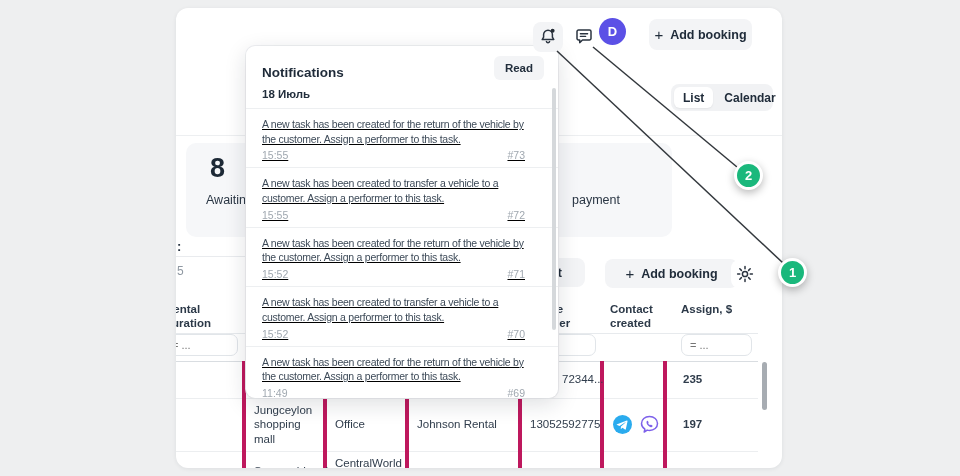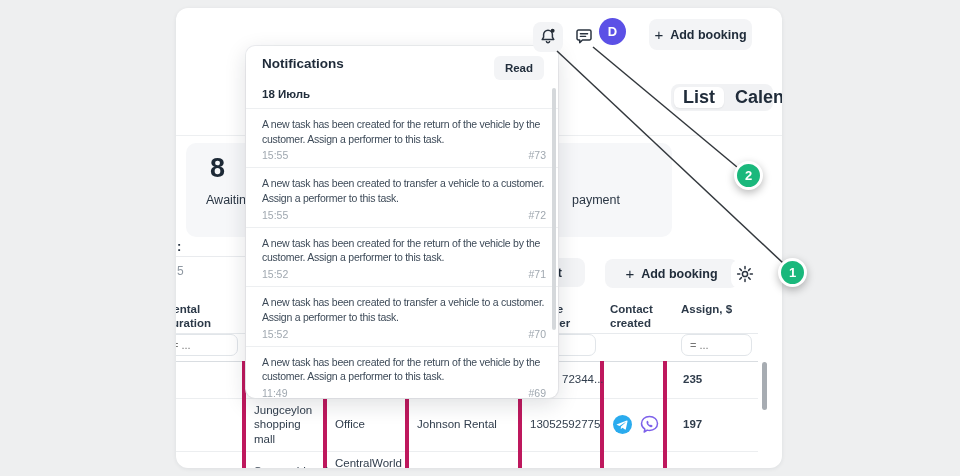--- a/index.html
+++ b/index.html
@@ -36,21 +36,21 @@
   .frag-count { position:absolute; left:1px; top:256px; font-size:12px; color:#8f98a2; }
 
   
   .reset-btn { position:absolute; left:329px; top:250px; width:80px; height:29px; font-size:12.5px; }
   .add-mid  { position:absolute; left:429px; top:251px; width:133px; height:29px; font-size:12.5px; }
   .gear-btn { left:555px; top:252px; width:28px; height:28px; background:#fff; border-radius:8px; }
 
   
   .toggle { position:absolute; left:495px; top:76px; width:102px; height:27px; background:#f1f2f4;
             border-radius:8px; display:flex; align-items:center; padding:3px; gap:2px; }
-  .toggle .opt { font-size:18px; font-weight:700; color:#202c3a; padding:0 9px; height:21px;
+  .toggle .opt { font-size:12px; font-weight:700; color:#202c3a; padding:0 9px; height:21px;
                  display:flex; align-items:center; border-radius:6px; cursor:pointer; }
   .toggle .active { background:#fff; box-shadow:0 1px 2px rgba(0,0,0,.06); }
 
   
   .grid { position:absolute; left:-19px; top:287px; width:601px; border-collapse:collapse; table-layout:fixed; }
   .grid th { height:38px; text-align:left; vertical-align:top; padding:7px 8px 0 8px;
              font-size:11.5px; font-weight:700; color:#2c3948; line-height:1.25; }
   .grid .frow td { height:28px; padding:0 6px 4px 6px; }
   .grid .frow input { width:100%; height:22px; border:1px solid #e1e5e9; border-radius:7px;
                       font-family:inherit; font-size:11px; color:#b6bcc2; padding:0 8px; outline:none; }
@@ -63,27 +63,27 @@
   .grid tbody tr.r1 td.phone { padding-left:40px; }
   .grid td.total, .grid th.total, .grid .frow td.total { padding-left:16px; }
   .contact-icons { display:flex; gap:6px; align-items:center; }
 
   .tbl-scrollbar { position:absolute; left:586px; top:354px; width:5px; height:48px;
                    background:#a7acb2; border-radius:3px; z-index:5; }
 
   
   .panel { position:absolute; left:246px; top:46px; width:312px; height:352px; background:#fff;
            border-radius:9px; box-shadow:0 6px 22px rgba(20,30,45,.14), 0 0 0 1px #f0f1f3; z-index:20; overflow:hidden; }
-  .panel-head { display:flex; align-items:flex-start; justify-content:space-between; padding:10px 14px 4px 16px; }
+  .panel-head { display:flex; align-items:flex-end; justify-content:space-between; padding:10px 14px 4px 16px; }
   .panel-title { font-size:13.5px; font-weight:700; color:#1e2a38; }
   .read-btn { background:#f3f4f6; border-radius:6px; font-size:11.5px; font-weight:700; color:#222e3c;
               padding:6px 11px; cursor:pointer; }
   .panel-date { font-size:11.5px; font-weight:700; color:#222e3c; padding:4px 16px 8px 16px; }
   .panel-sep { height:1px; background:#edeff1; }
-  .n-item { padding:8px 12px 6px 16px; }
+  .n-item { padding:8px 33px 6px 16px;text-decoration:underline; }
   .n-item + .n-item { border-top:1px solid #edeff1; }
   .n-text { font-size:10.5px; letter-spacing:-0.25px; color:#3d4a58; line-height:1.4; }
   .n-meta { display:flex; justify-content:space-between; margin-top:3px;
             font-size:10.5px; color:#a0a8b0; }
   .panel-scrollbar { position:absolute; right:2px; top:42px; width:4px; height:242px;
                      background:#d5d8db; border-radius:2px; }
 
   
   .lines { position:absolute; inset:0; width:960px; height:476px; z-index:40; pointer-events:none; }
   .callout { position:absolute; width:29px; height:29px; border-radius:50%; background:#1ab87c;

